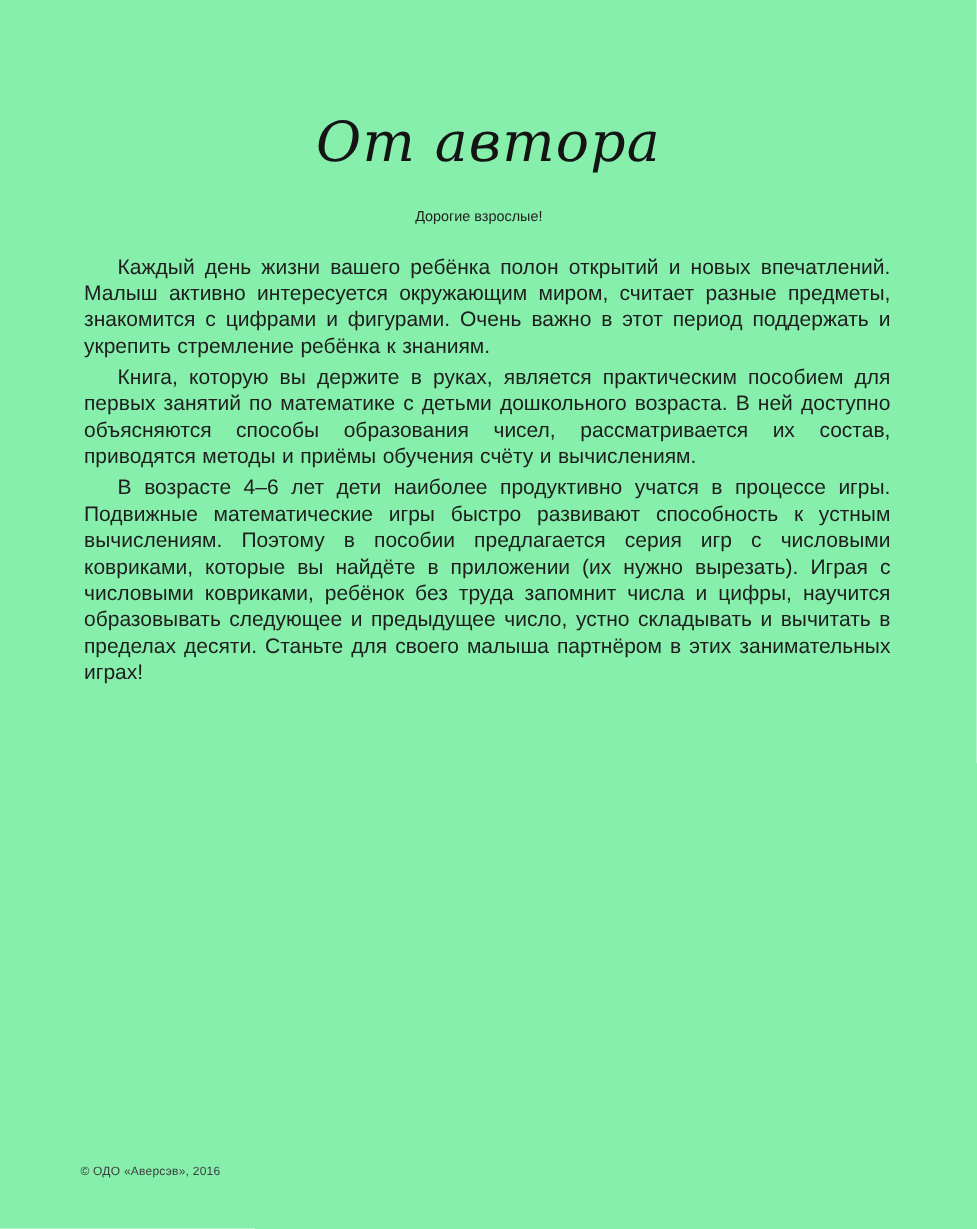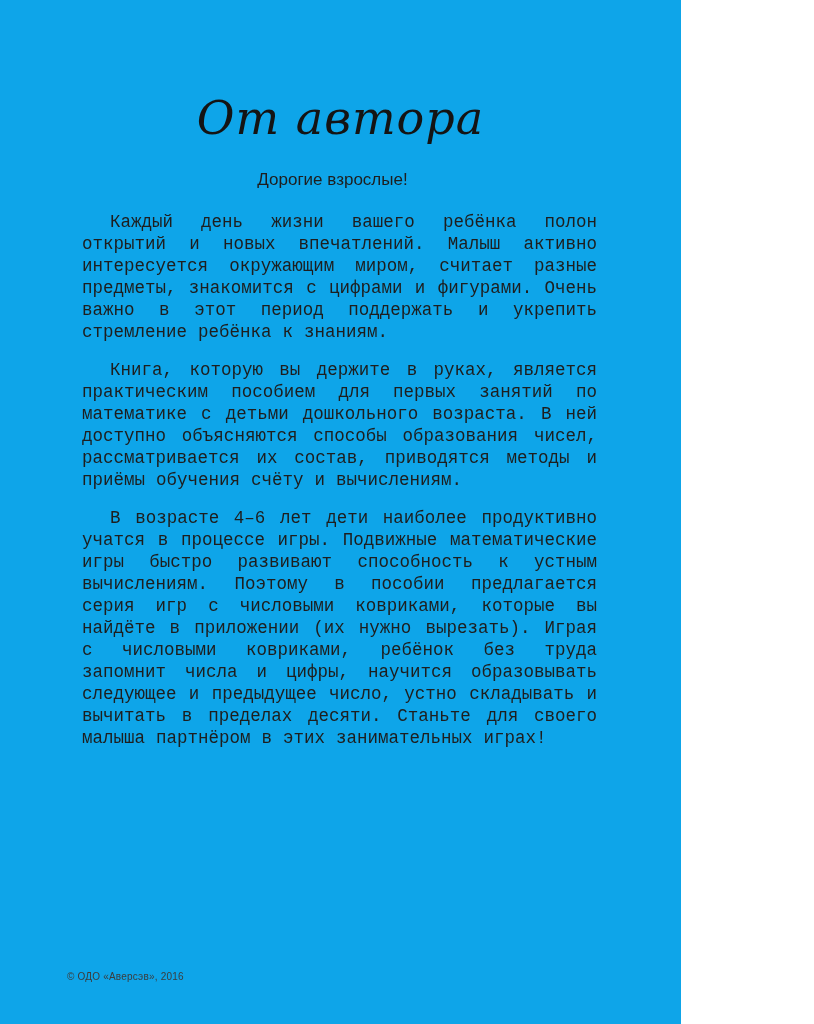--- a/index.html
+++ b/index.html
@@ -2,62 +2,61 @@
 <html lang="ru"><head>
 <meta charset="utf-8">
 <style>
   html, body {
     margin: 0;
     padding: 0;
     background: #ffffff;
   }
   .page {
     position: relative;
-    width: 681px;
+    width: 814px;
     height: 1024px;
-    background: #0ea5e9;
+    background: #86efac;
     overflow: hidden;
     font-family: "Liberation Sans", sans-serif;
     color: #1e1e1e;
     box-sizing: border-box;
   }
   .title {
     margin: 92px 0 0 0;
     padding: 0;
     text-align: center;
     font-family: "DejaVu Serif", serif;
     font-style: italic;
     font-weight: normal;
     font-size: 46px;
     line-height: 1.15;
     letter-spacing: 1px;
     color: #141414;
   }
   .greeting {
     margin: 24px 16px 0 0;
     text-align: center;
-    font-size: 17px;
+    font-size: 12px;
     line-height: 22px;
     color: #1e1e1e;
   }
   .content {
     margin: 20px 68px 0 66px;
     text-align: justify;
     font-size: 17.5px;
     line-height: 22px;
     hyphens: auto;
     -webkit-hyphens: auto;
     word-spacing: 0.5px;
     color: #1e1e1e;
   }
   .content p {
-    margin: 16px;
+    margin: 4px;
     padding: 0;
     text-indent: 28px;
-    font-family: Liberation Mono, monospace;
   }
   .footer {
     position: absolute;
     left: 67px;
     bottom: 42px;
     font-size: 10px;
     letter-spacing: 0.2px;
     color: #3c3c3c;
   }
 </style>

